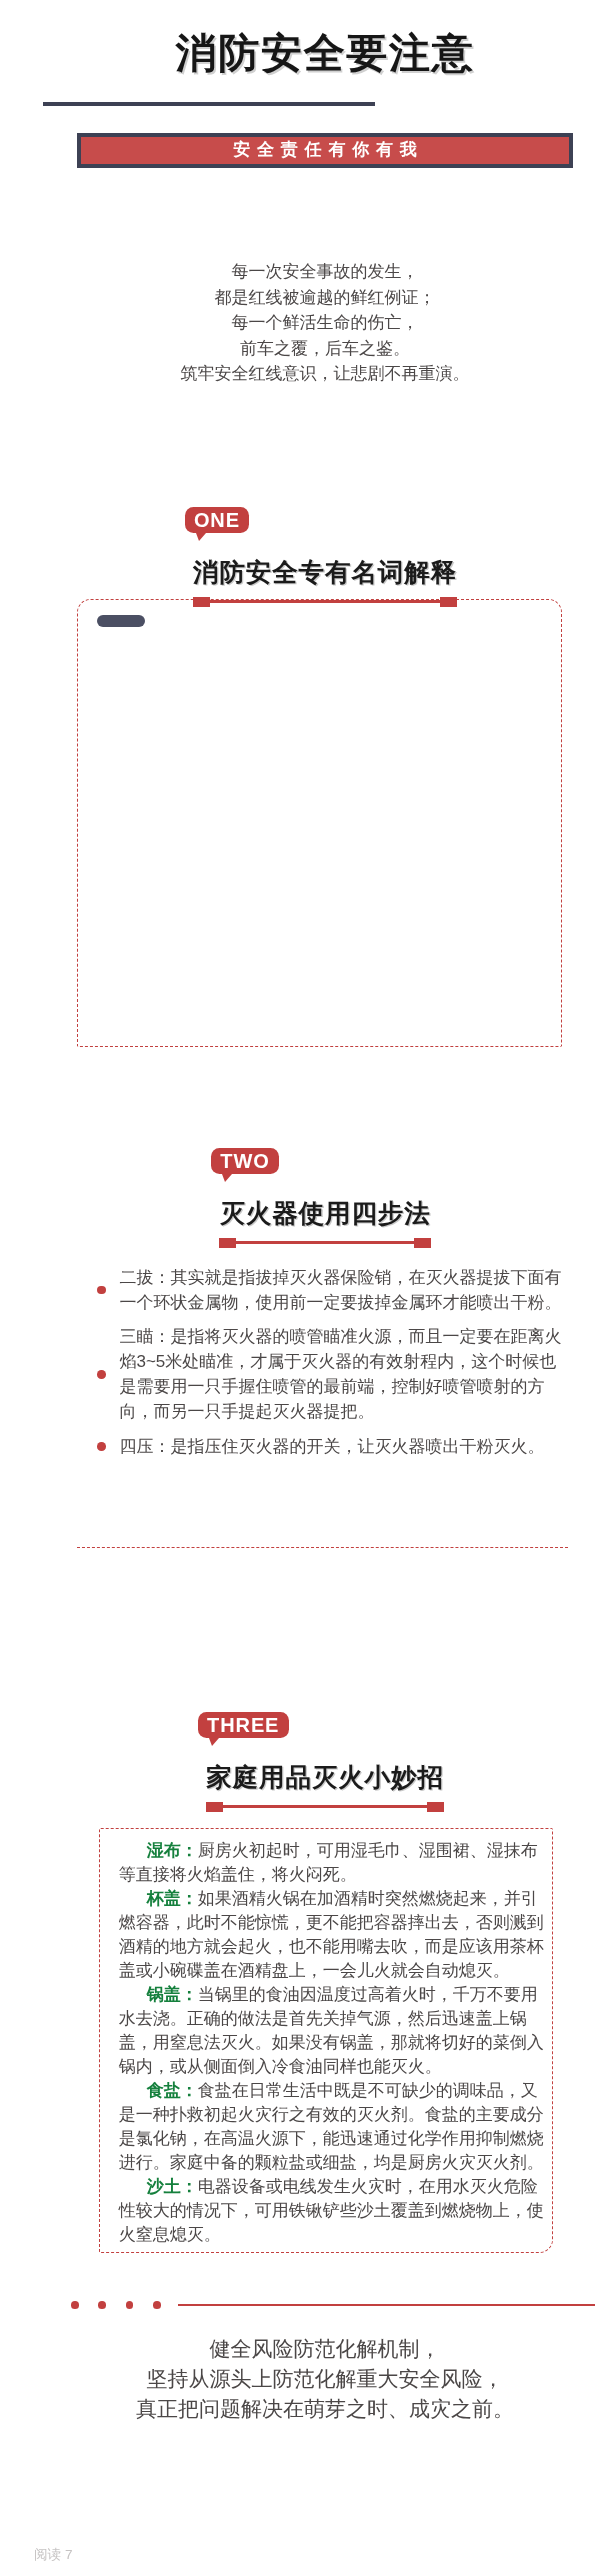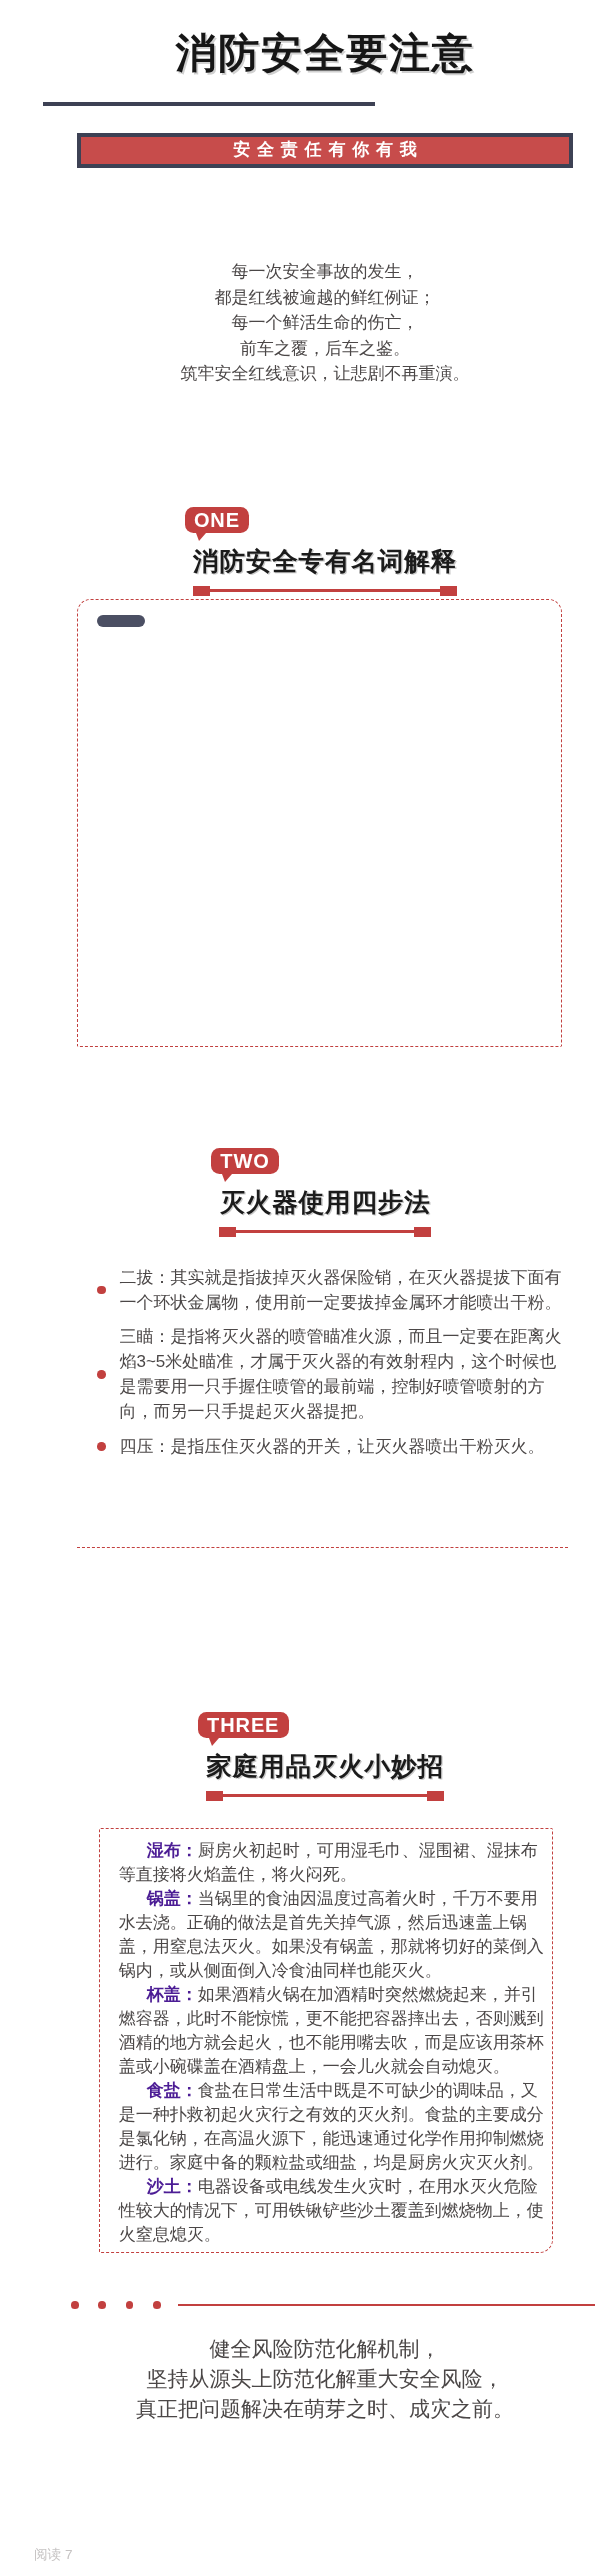--- a/index.html
+++ b/index.html
@@ -33,21 +33,21 @@
   .heading{position:absolute;left:54px;width:542px;display:block;text-align:center;}
   .h-one{top:507px;}
   .h-two{top:1148px;}
   .h-three{top:1712px;}
   .hgroup{display:inline-flex;flex-direction:column;align-items:flex-start;text-align:left;}
   .badge{position:relative;margin-left:-8.5px;height:26px;line-height:26px;padding:0 9.4px;
     background:var(--accent);color:#ffffff;font-weight:bold;font-size:20px;letter-spacing:0.9px;
     border-radius:8.5px;}
   .badge::after{content:'';position:absolute;left:11px;top:100%;width:0;height:0;
     border-top:8.5px solid var(--accent);border-left:3.4px solid transparent;border-right:7.7px solid transparent;}
-  .sec-title{margin-top:11px;font-size:25.5px;line-height:34px;font-weight:900;color:#1b1b1b;
+  .sec-title{margin-top:22px;font-size:25.5px;line-height:34px;font-weight:900;color:#1b1b1b;
     letter-spacing:0.9px;text-shadow:1.3px 1.3px 0 rgba(120,120,120,.4);}
   .bar{margin-top:7.7px;width:100%;display:flex;align-items:center;}
   .bar .sq{width:17px;height:10.2px;background:var(--accent);}
   .bar .ln{flex:1;height:3.4px;background:var(--accent);}
 
   
   .box1{position:absolute;left:77px;top:599px;width:485px;height:448px;
     border:1.7px dashed var(--accent);border-radius:13.6px 13.6px 1.7px 1.7px;padding:12px 5.1px 0 18.7px;}
   .pill{width:48px;height:12px;border-radius:6px;background:var(--pill);margin-top:3.4px;}
   .glist{margin-top:39px;}
@@ -62,21 +62,21 @@
   .sdot{flex:none;width:8.5px;height:8.5px;border-radius:50%;background:var(--accent);margin:0 13.6px 0 20.4px;}
   .step p{flex:1;font-size:17px;line-height:25px;color:var(--ink);}
 
   .divider-dashed{position:absolute;left:77px;top:1547px;width:491px;height:0;
     border-top:1.7px dashed var(--accent);}
 
   
   .box3{position:absolute;left:99px;top:1828px;width:454px;height:425px;
     border:1.7px dashed var(--accent);border-radius:1.7px 1.7px 13.6px 1.7px;padding:10.2px 6.8px 0 18.7px;}
   .hpara{font-size:17px;line-height:24px;color:var(--ink);text-indent:28px;}
-  .hterm{font-weight:bold;color:#4c1d95;}
+  .hterm{font-weight:bold;color:#15803d;}
 
   
   .dots-divider{position:absolute;left:71px;top:2301px;width:524px;height:8.5px;display:flex;align-items:center;}
   .ddot{width:7.7px;height:7.7px;border-radius:50%;background:var(--accent);margin-right:19.6px;}
   .drule{flex:1;height:1.7px;background:var(--accent);margin-left:-2.6px;}
 
   .footer{position:absolute;left:54px;top:2334px;width:542px;text-align:center;}
   .footer p{font-size:21px;line-height:30px;color:var(--ink);}
 
   .read{position:absolute;left:34px;top:2546px;font-size:13.6px;color:var(--readgray);}
@@ -171,24 +171,24 @@
         <i class="sq"></i>
       </div>
     </div>
   </div>
 
   <div class="box3">
       <p class="hpara">
       <b class="hterm">湿布：</b><span>厨房火初起时，可用湿毛巾、湿围裙、湿抹布等直接将火焰盖住，将火闷死。</span>
     </p>
       <p class="hpara">
+      <b class="hterm">杯盖：</b><span>如果酒精火锅在加酒精时突然燃烧起来，并引燃容器，此时不能惊慌，更不能把容器摔出去，否则溅到酒精的地方就会起火，也不能用嘴去吹，而是应该用茶杯盖或小碗碟盖在酒精盘上，一会儿火就会自动熄灭。</span>
+    </p>
+      <p class="hpara">
       <b class="hterm">锅盖：</b><span>当锅里的食油因温度过高着火时，千万不要用水去浇。正确的做法是首先关掉气源，然后迅速盖上锅盖，用窒息法灭火。如果没有锅盖，那就将切好的菜倒入锅内，或从侧面倒入冷食油同样也能灭火。</span>
-    </p>
-      <p class="hpara">
-      <b class="hterm">杯盖：</b><span>如果酒精火锅在加酒精时突然燃烧起来，并引燃容器，此时不能惊慌，更不能把容器摔出去，否则溅到酒精的地方就会起火，也不能用嘴去吹，而是应该用茶杯盖或小碗碟盖在酒精盘上，一会儿火就会自动熄灭。</span>
     </p>
       <p class="hpara">
       <b class="hterm">食盐：</b><span>食盐在日常生活中既是不可缺少的调味品，又是一种扑救初起火灾行之有效的灭火剂。食盐的主要成分是氯化钠，在高温火源下，能迅速通过化学作用抑制燃烧进行。家庭中备的颗粒盐或细盐，均是厨房火灾灭火剂。</span>
     </p>
       <p class="hpara">
       <b class="hterm">沙土：</b><span>电器设备或电线发生火灾时，在用水灭火危险性较大的情况下，可用铁锹铲些沙土覆盖到燃烧物上，使火窒息熄灭。</span>
     </p>
     </div>
 
   <div class="dots-divider">

